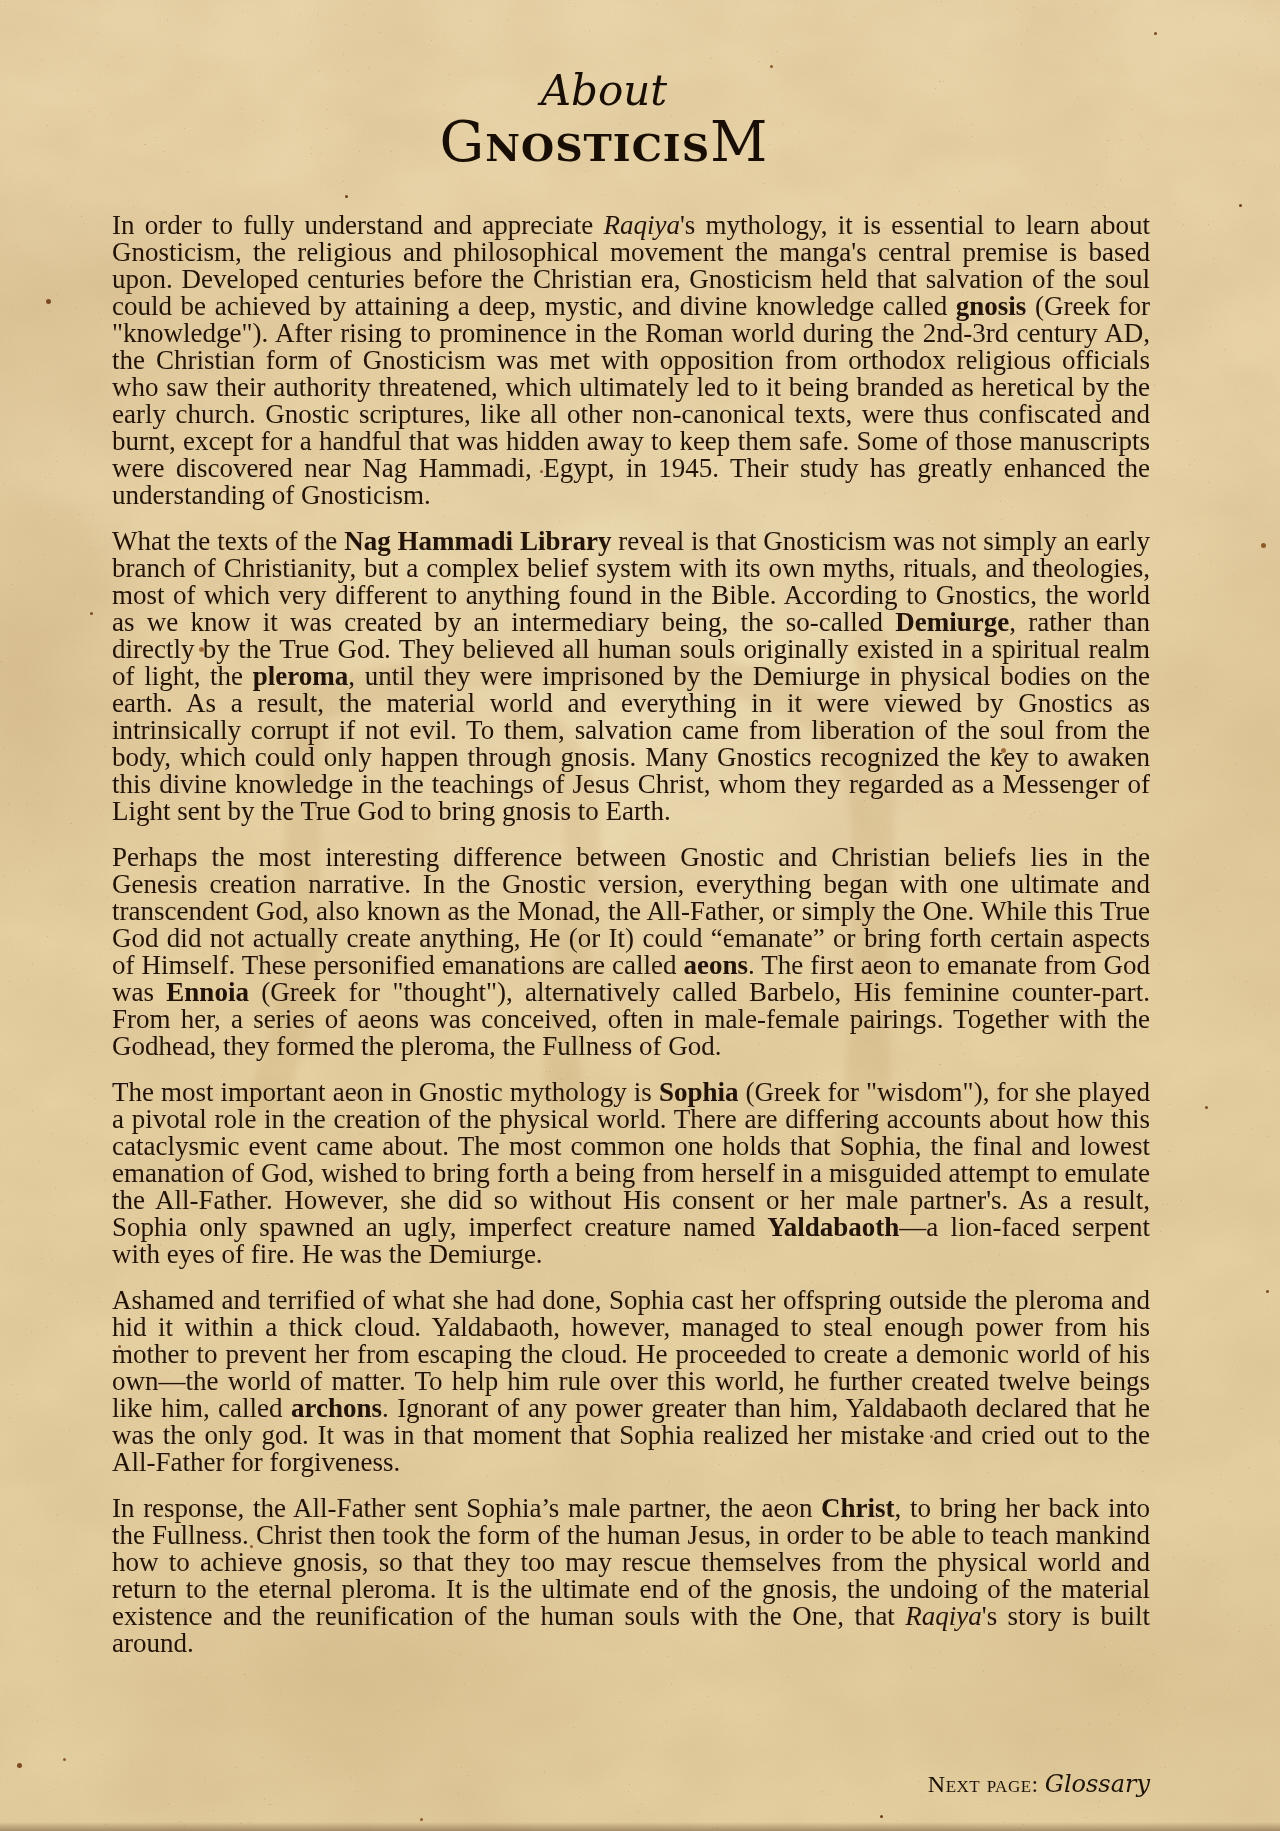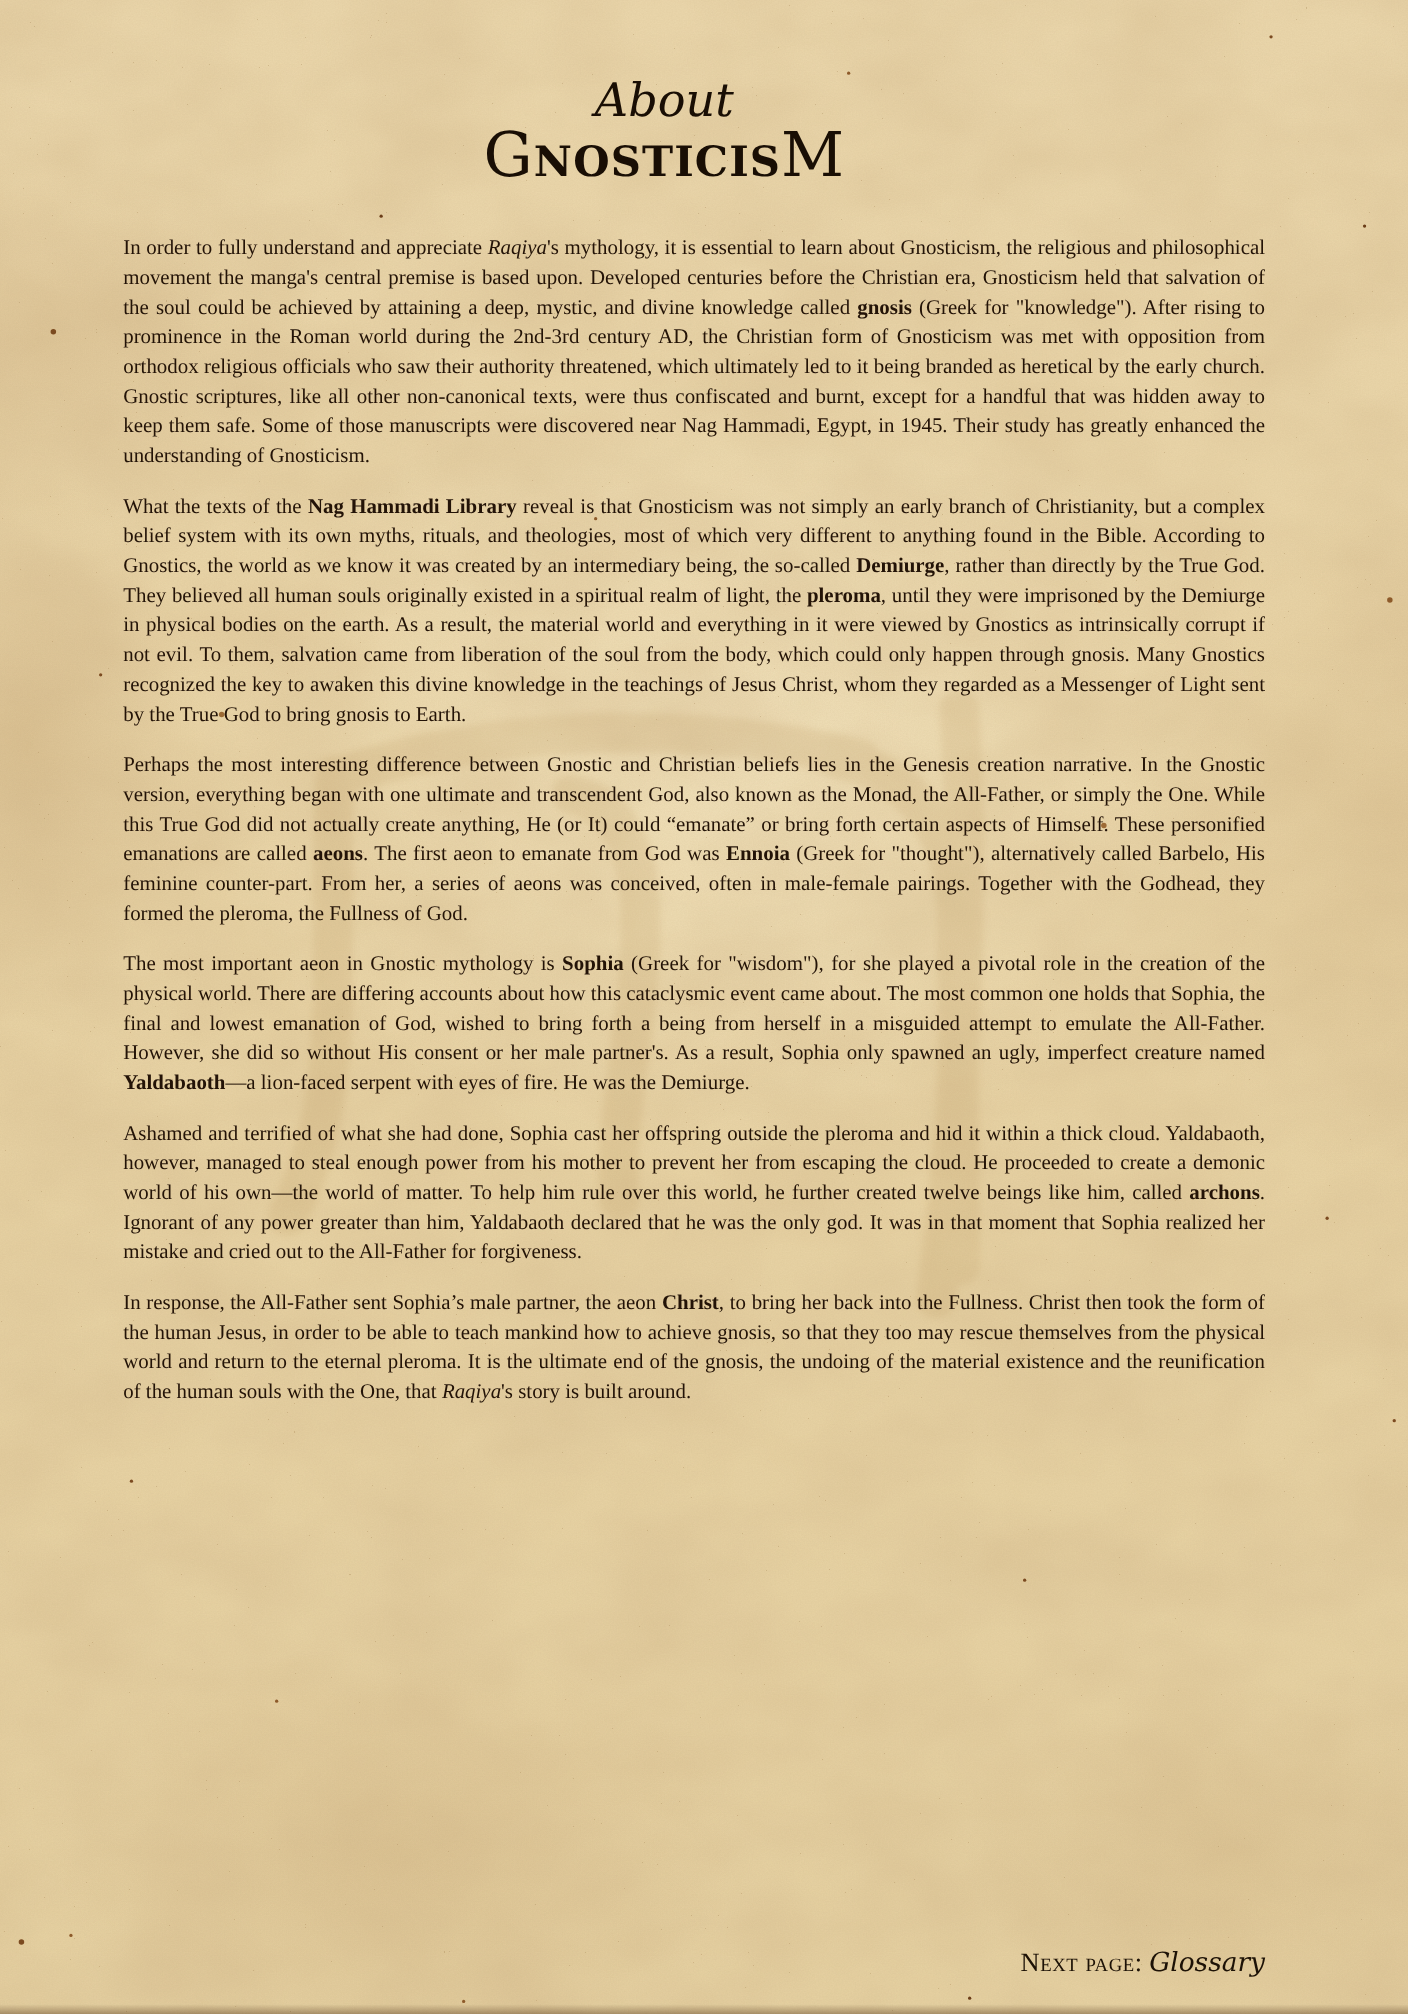--- a/index.html
+++ b/index.html
@@ -45,21 +45,21 @@
   .title-super {
     font-family: "DejaVu Serif", "Liberation Serif", serif;
     font-style: italic; font-size: 42px; line-height: 1.1; color: #190e04;
   }
   h1.main-title { margin: 0; font-weight: 400; line-height: 1; letter-spacing: 1px; color: #190e04; }
   h1 .cap { font-family: "DejaVu Serif", serif; font-size: 56px; }
   h1 .mid { font-family: "DejaVu Serif", serif; font-size: 38px; text-transform: uppercase; font-weight: bold; }
 
   main {
     position: absolute; top: 212px; left: 112px; width: 1038px;
-    font-size: 19px; line-height: 27px; text-align: justify;
+    font-size: 27px; line-height: 27px; text-align: justify;
   }
   main p { margin: 0 0 19px 0; }
   main b { font-weight: 700; }
   main i { font-style: italic; }
 
   footer {
     position: absolute; top: 1770px; right: 130px;
     font-size: 24px; color: #1d1206; text-align: right;
   }
   footer .sc { font-variant: small-caps; letter-spacing: 0.5px; }

